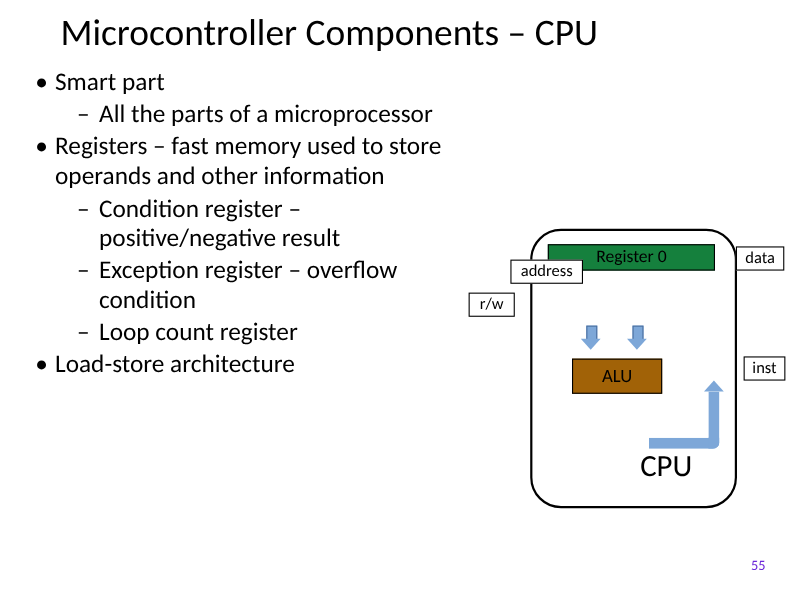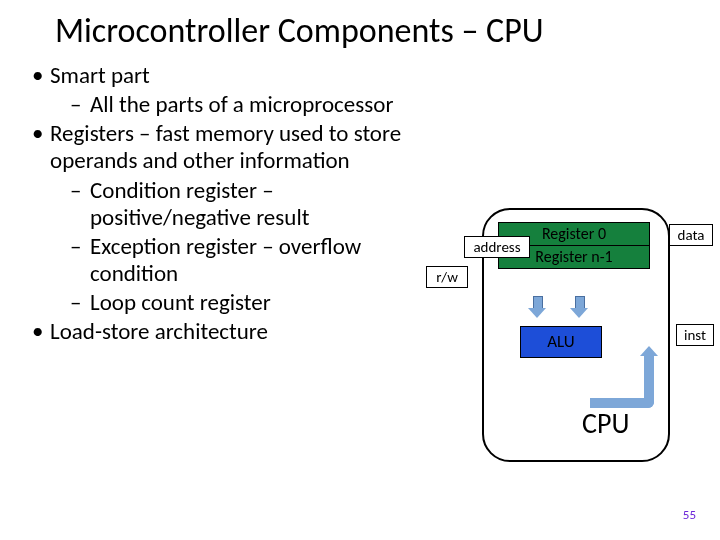--- a/index.html
+++ b/index.html
@@ -97,21 +97,21 @@
     box-sizing: border-box;
   }
   .reg:last-child { border-bottom: 1px solid #000; }
   .alu-box {
     position: absolute;
     left: 100px;
     top: 130px;
     width: 80px;
     height: 30px;
     border: 1px solid #000;
-    background: #1d4ed8;
+    background: #a16207;
     text-align: center;
     font-size: 17px;
     line-height: 30px;
   }
   .cpu-label {
     position: absolute;
     left: 162px;
     top: 210px;
     font-size: 28px;
   }
@@ -186,21 +186,20 @@
     <div class="lvl2">Exception register – overflow condition</div>
     <div class="lvl2">Loop count register</div>
     <div class="lvl1">Load-store architecture</div>
   </div>
 
   <div class="diagram">
     <div class="cpu-round"></div>
 
     <div class="reg-stack">
       <div class="reg">Register 0</div>
-      <div class="reg">Register n-1</div>
     </div>
 
     <div class="down-arrow" style="left:108px; top:100px;">
       <div class="stem"></div>
         <div class="head"></div>
     </div>
     <div class="down-arrow" style="left:150px; top:100px;">
       <div class="stem"></div>
         <div class="head"></div>
     </div>

